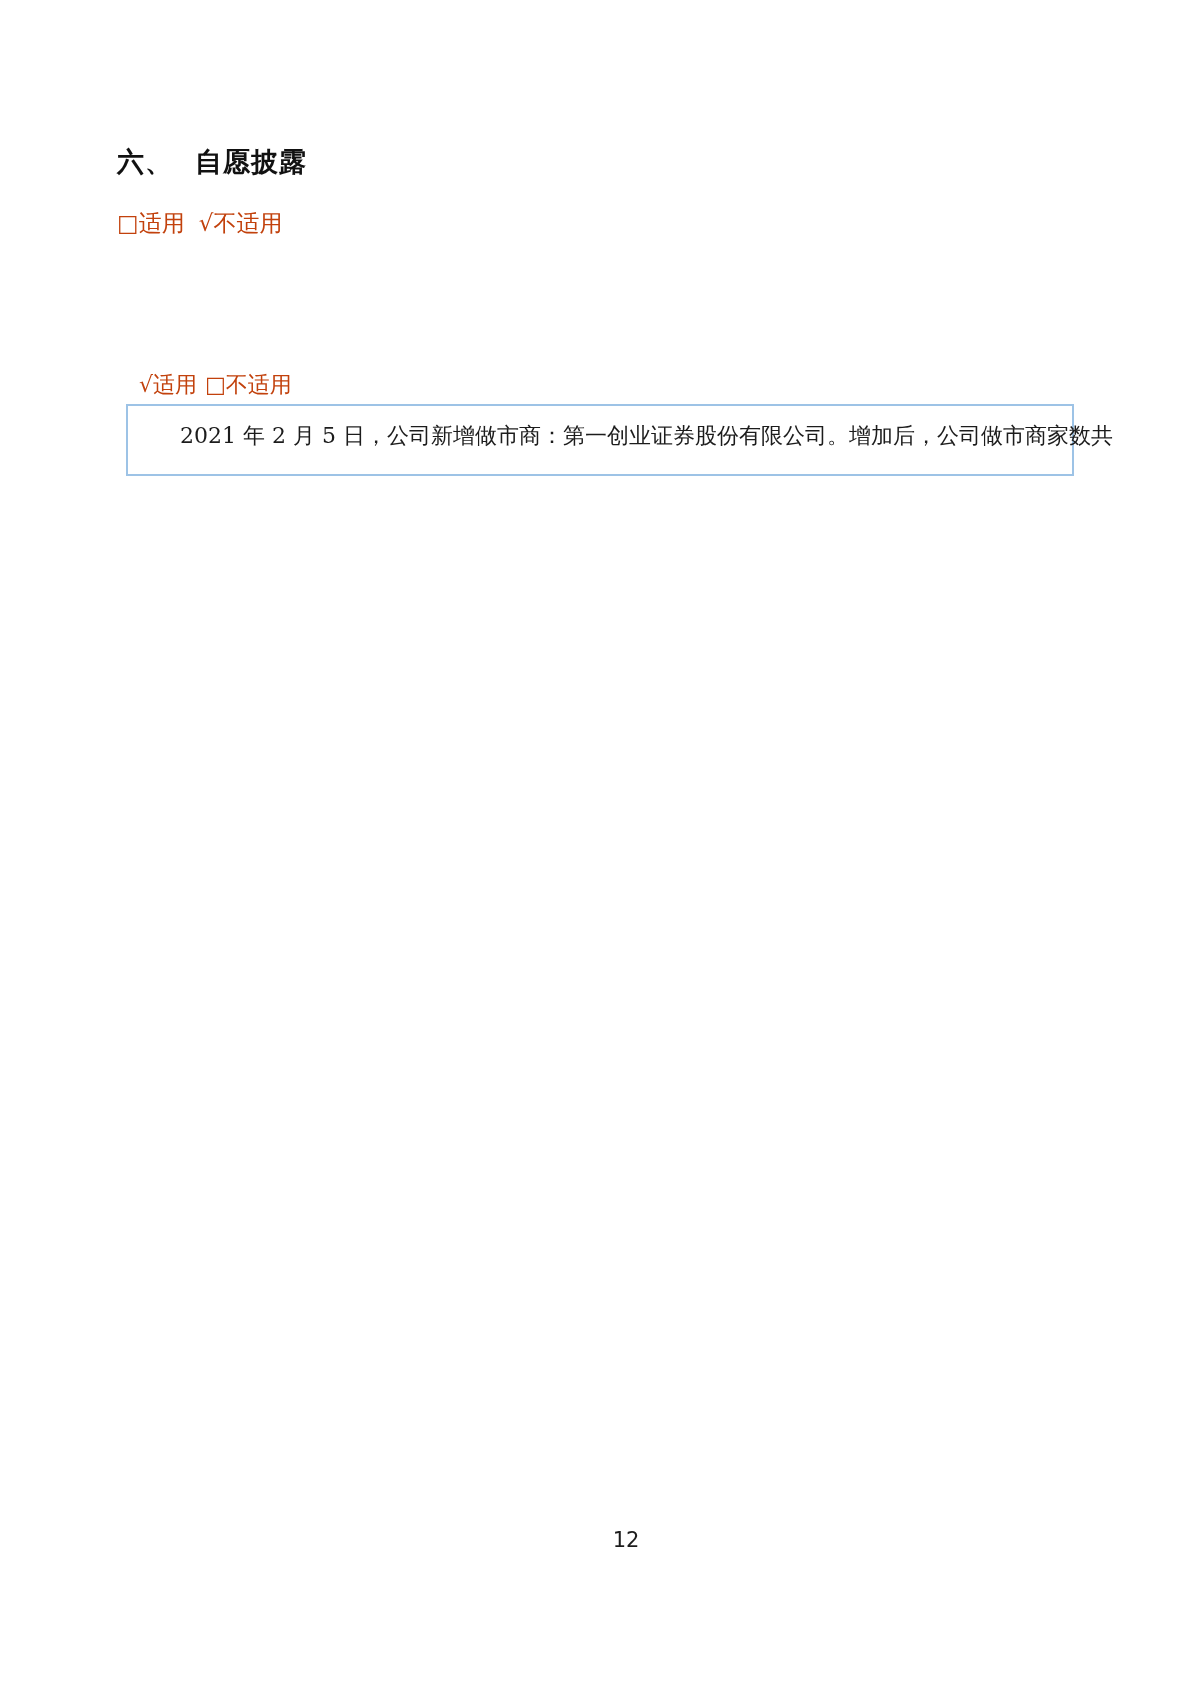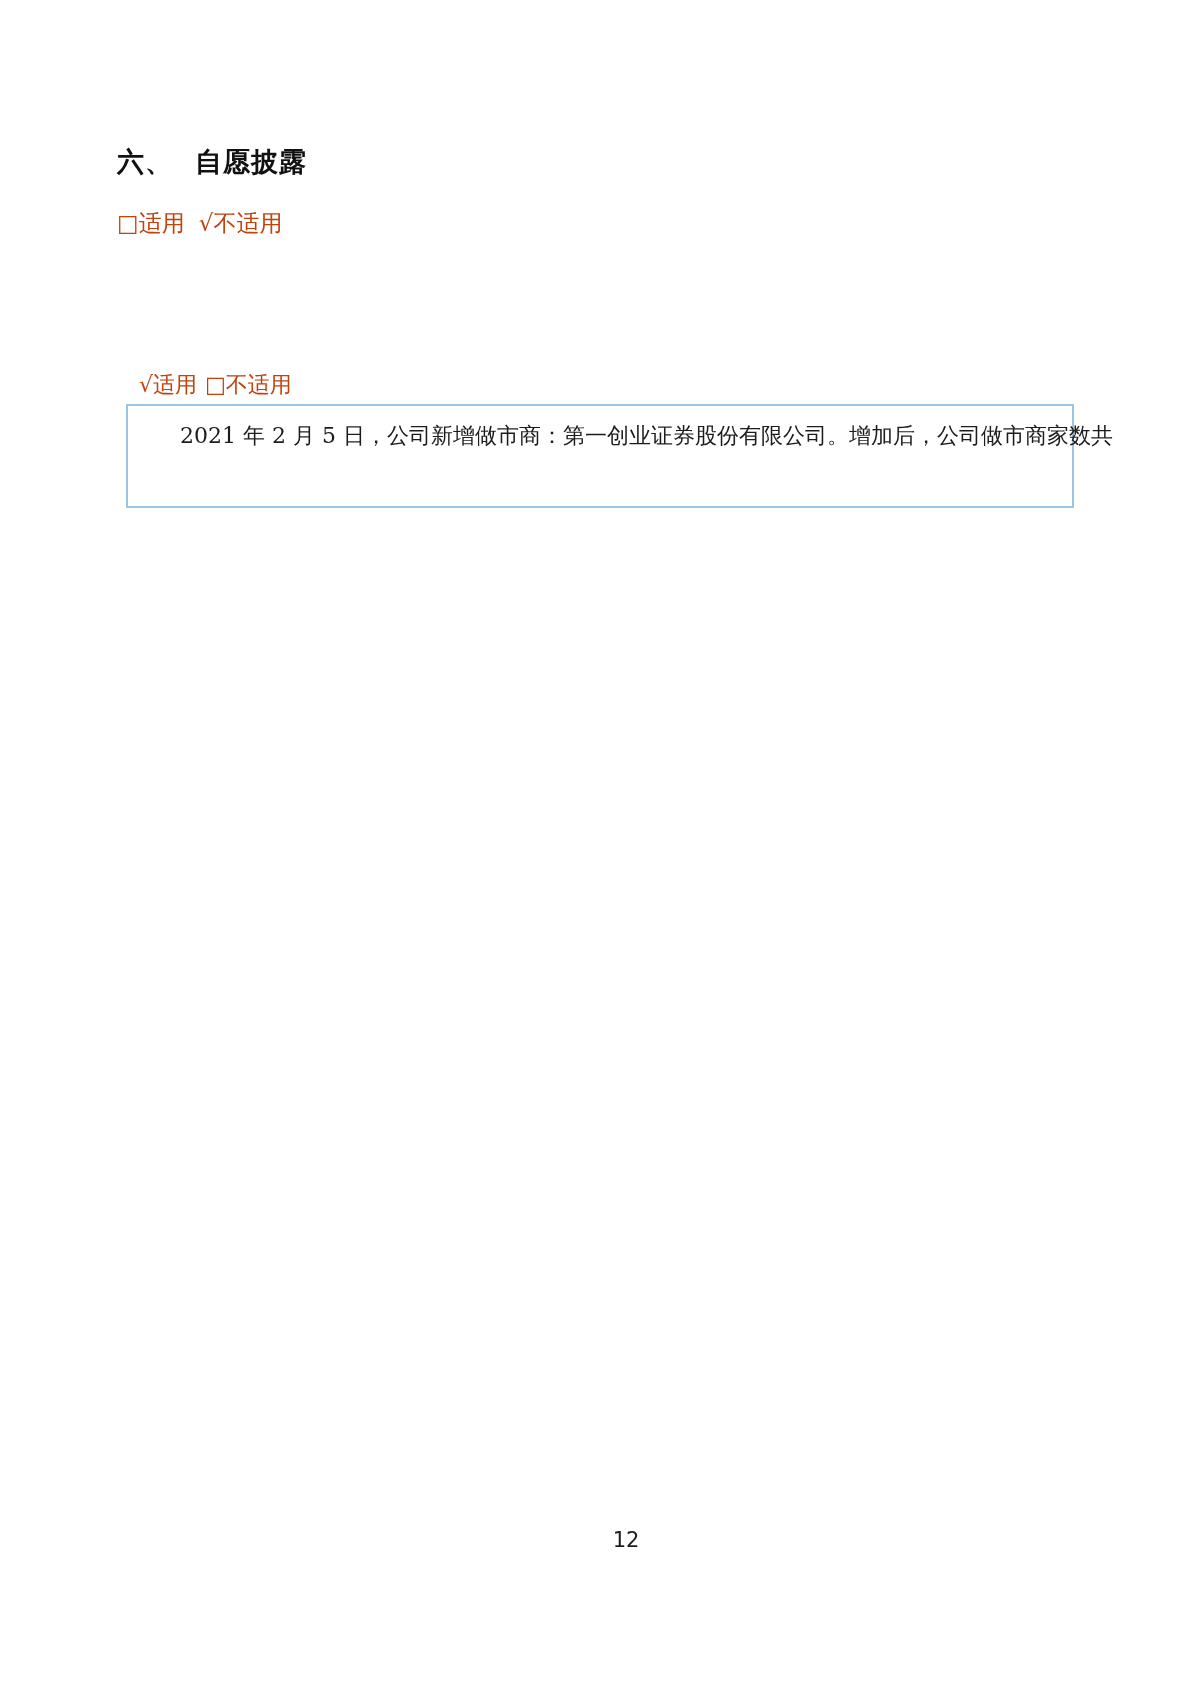--- a/index.html
+++ b/index.html
@@ -41,21 +41,21 @@
     white-space: nowrap;
   }
   .check-line .opt-first {
     margin-right: 14px;
   }
   .content-box {
     position: absolute;
     left: 126px;
     top: 404px;
     width: 948px;
-    height: 104px;
+    height: 72px;
     border: 2px solid #9DC3E6;
     box-sizing: border-box;
     background: #ffffff;
   }
   .box-text {
     margin: 0;
     padding: 11px 8px 0 5px;
     font-size: 22px;
     line-height: 38px;
     color: #1c1c1c;

